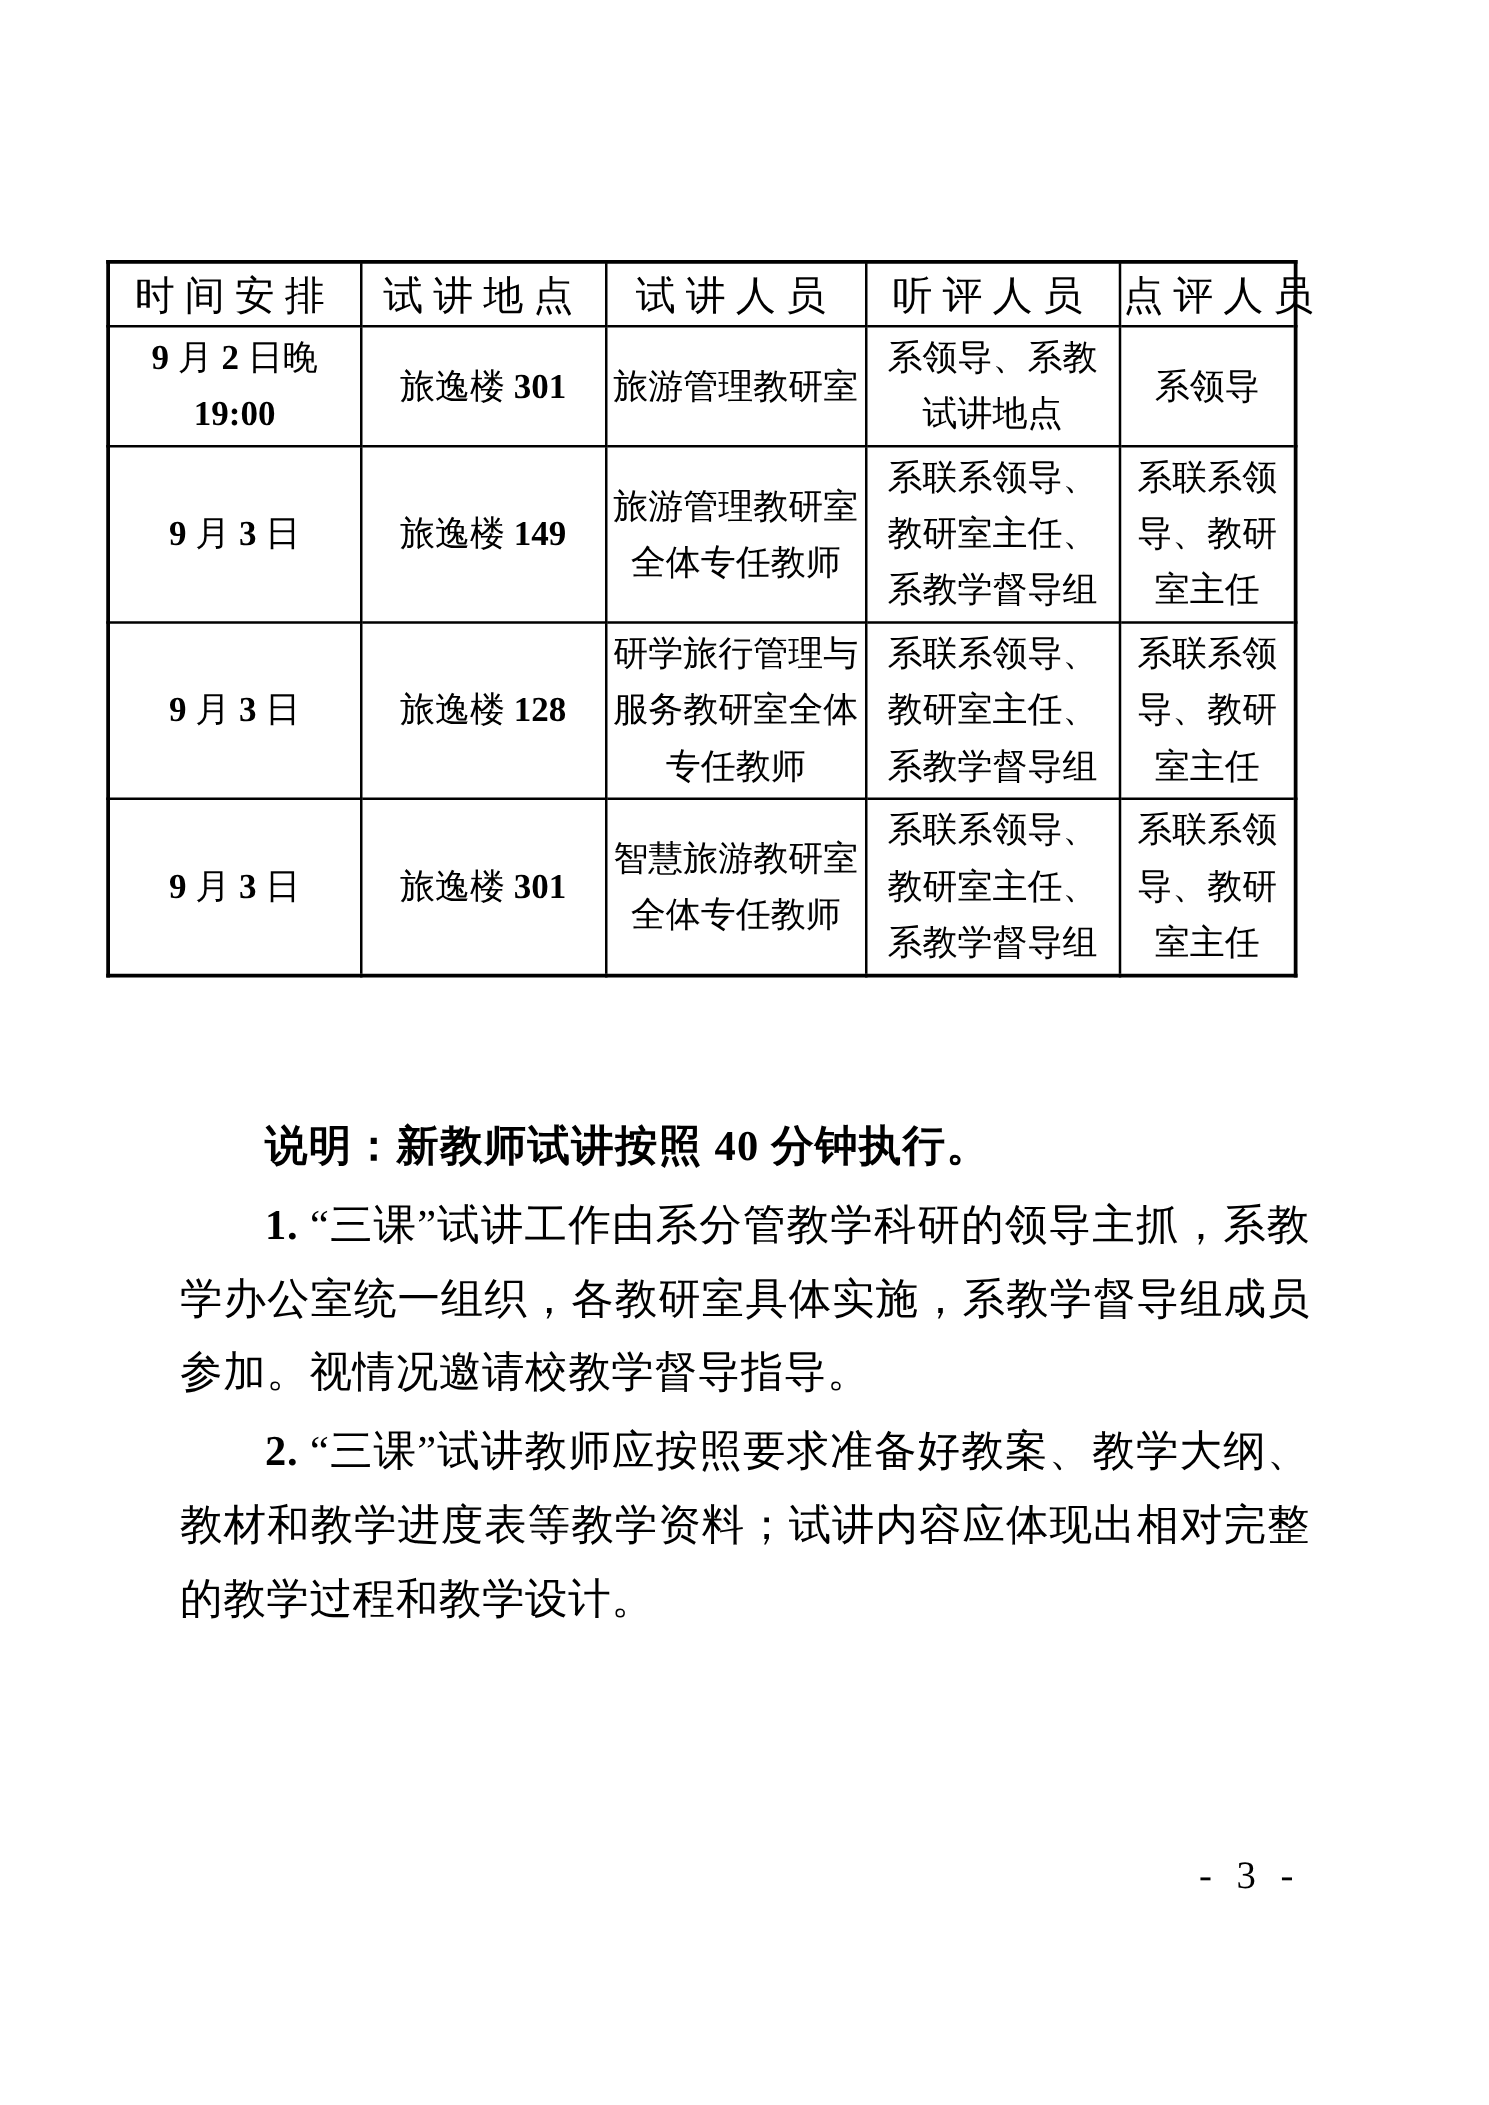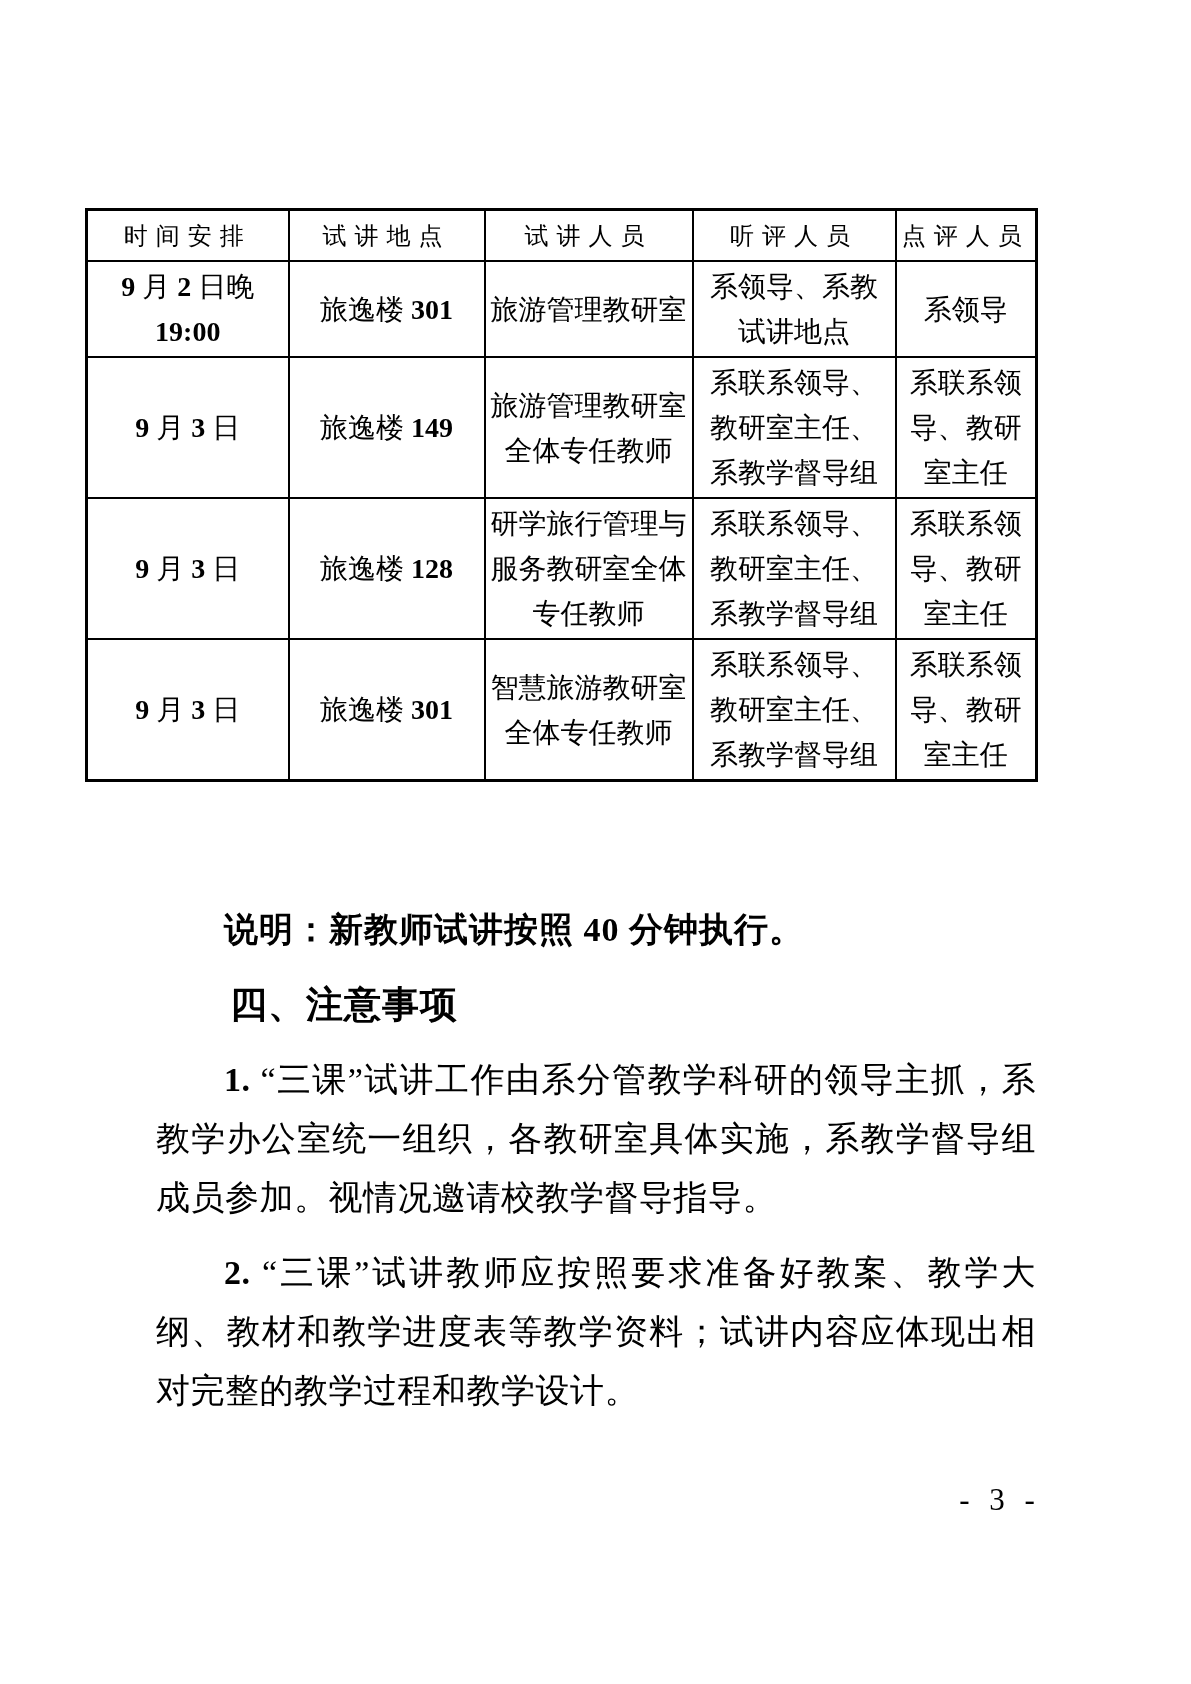--- a/index.html
+++ b/index.html
@@ -38,21 +38,21 @@
     vertical-align: middle;
     padding: 2px;
     font-size: 28px;
     font-weight: normal;
     line-height: 45px;
     white-space: pre-line;
     word-break: keep-all;
     letter-spacing: 0;
   }
   .doc-table th {
-    font-size: 24px;
+    font-size: 32px;
     letter-spacing: 8px;
     height: 45px;
     line-height: 42px;
   }
   tr.row-1 { height: 90px;  }
   tr.row-2 { height: 134px; }
   tr.row-3 { height: 137px; }
   tr.row-4 { height: 135px; }
   tr.row-5 { height: 125px; }
 
@@ -62,21 +62,21 @@
   .content {
     position: absolute;
     left: 140px;
     top: 884px;
     width: 912px;
     font-size: 34px;
     line-height: 59px;
     text-align: justify;
     text-justify: inter-ideograph;
   }
-  .content p { margin: 16px; text-indent: 2em; }
+  .content p { margin: 4px; text-indent: 2em; }
 
   .note-line {
     font-weight: bold;
     letter-spacing: 1px;
   }
   .section-heading {
     font-family: "Liberation Sans", "DejaVu Sans", sans-serif;
     font-weight: bold;
     font-size: 37px;
     letter-spacing: 1px;
@@ -157,18 +157,17 @@
 系教学督导组</td>
       <td>系联系领
 导、教研
 室主任</td>
     </tr>
   </tbody>
 </table>
 
 <div class="content">
   <p class="note-line">说明：新教师试讲按照 <b>40</b> 分钟执行。</p>
-  <p class="section-heading">四、注意事项</p>
   <p class="para"><b>1.</b> “三课”试讲工作由系分管教学科研的领导主抓，系教学办公室统一组织，各教研室具体实施，系教学督导组成员参加。视情况邀请校教学督导指导。</p>
   <p class="para"><b>2.</b> “三课”试讲教师应按照要求准备好教案、教学大纲、教材和教学进度表等教学资料；试讲内容应体现出相对完整的教学过程和教学设计。</p>
 </div>
 
 <div class="page-number">- 3 -</div>
 
 </body></html>

